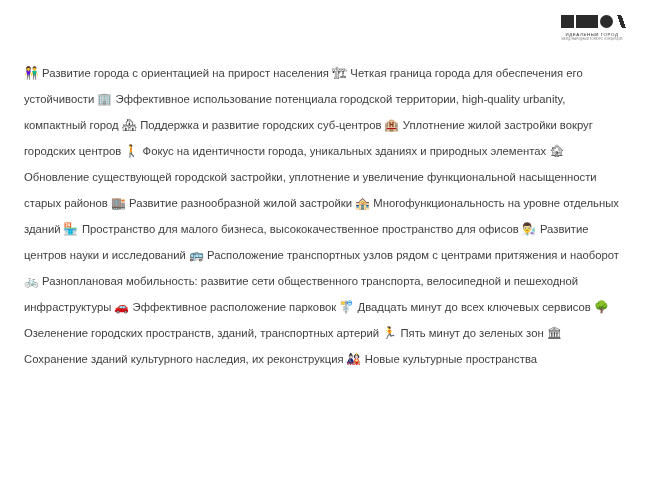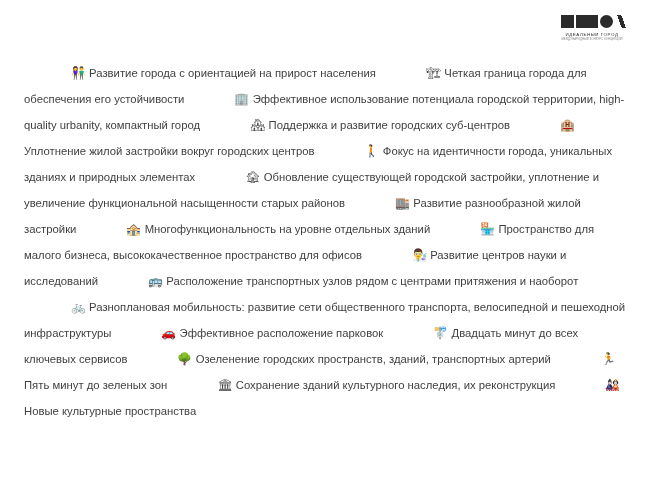--- a/index.html
+++ b/index.html
@@ -75,21 +75,20 @@
     line-height: 26px;
     color: #3f3f3f;
     text-align: left;
   }
   .body-text .emj {
     font-family: "DejaVu Sans", sans-serif;
     font-size: 12px;
   }
   .body-text .seg {
     white-space: normal;
-    margin-left: 47px;
   }
 </style>
 </head>
 <body>
 
 <div class="slide">
 
   <div class="logo-block">
     <div class="logo-mark">
       <span class="sq"></span>

